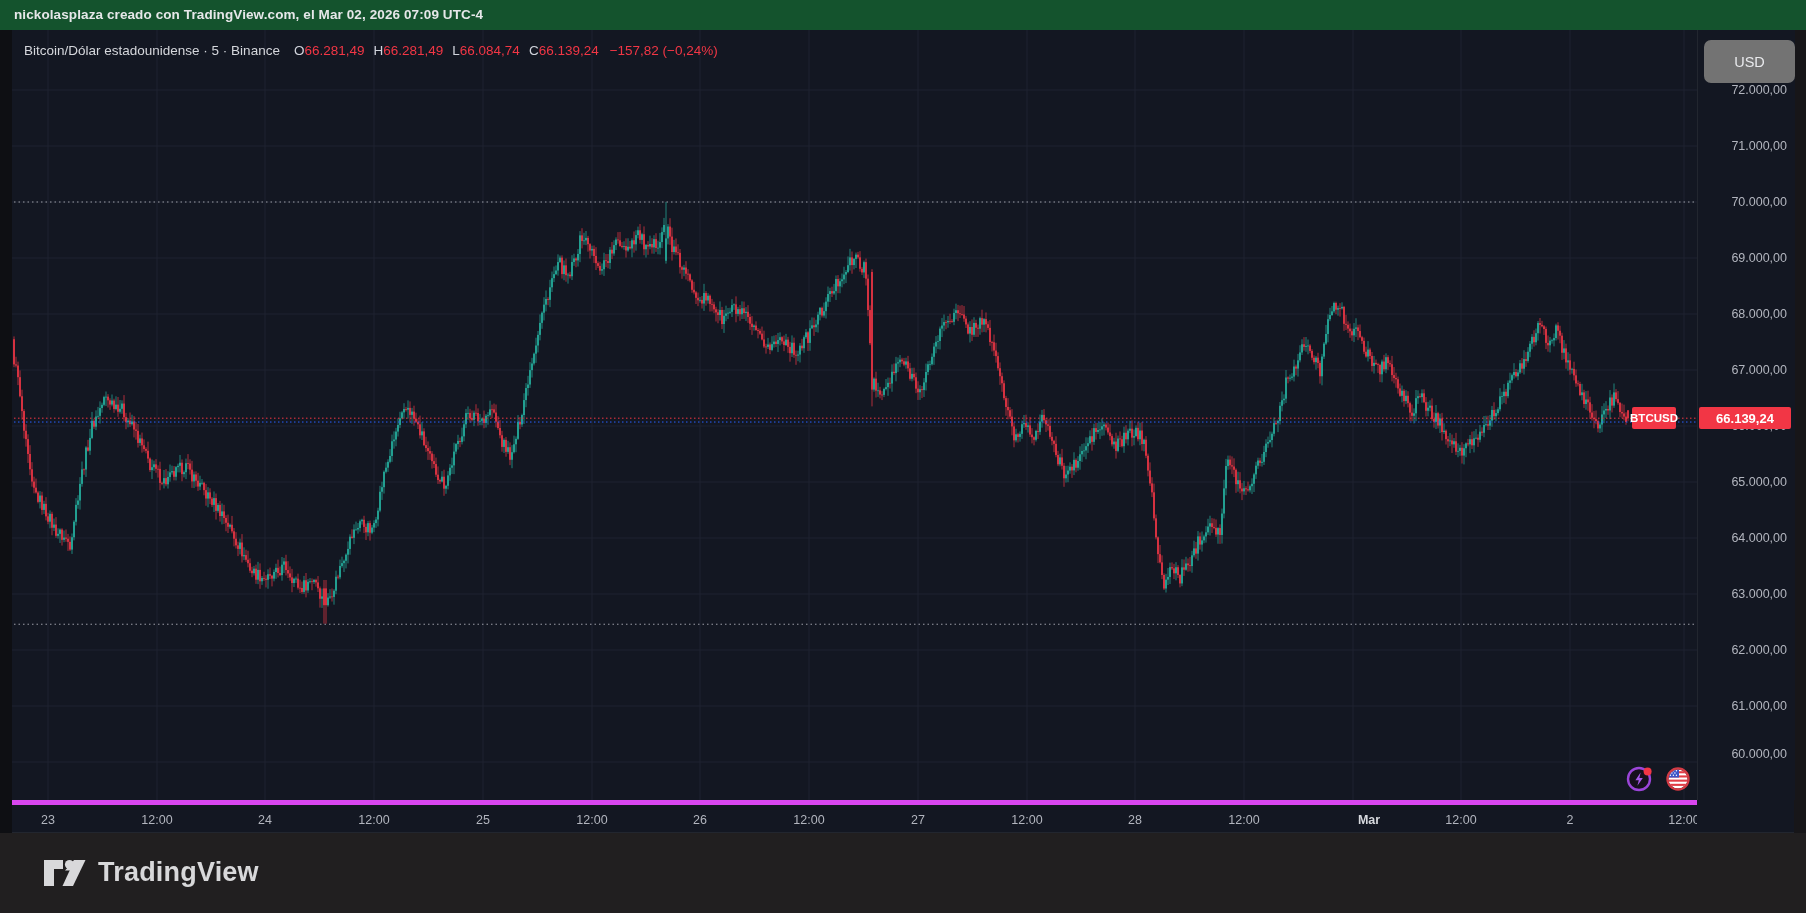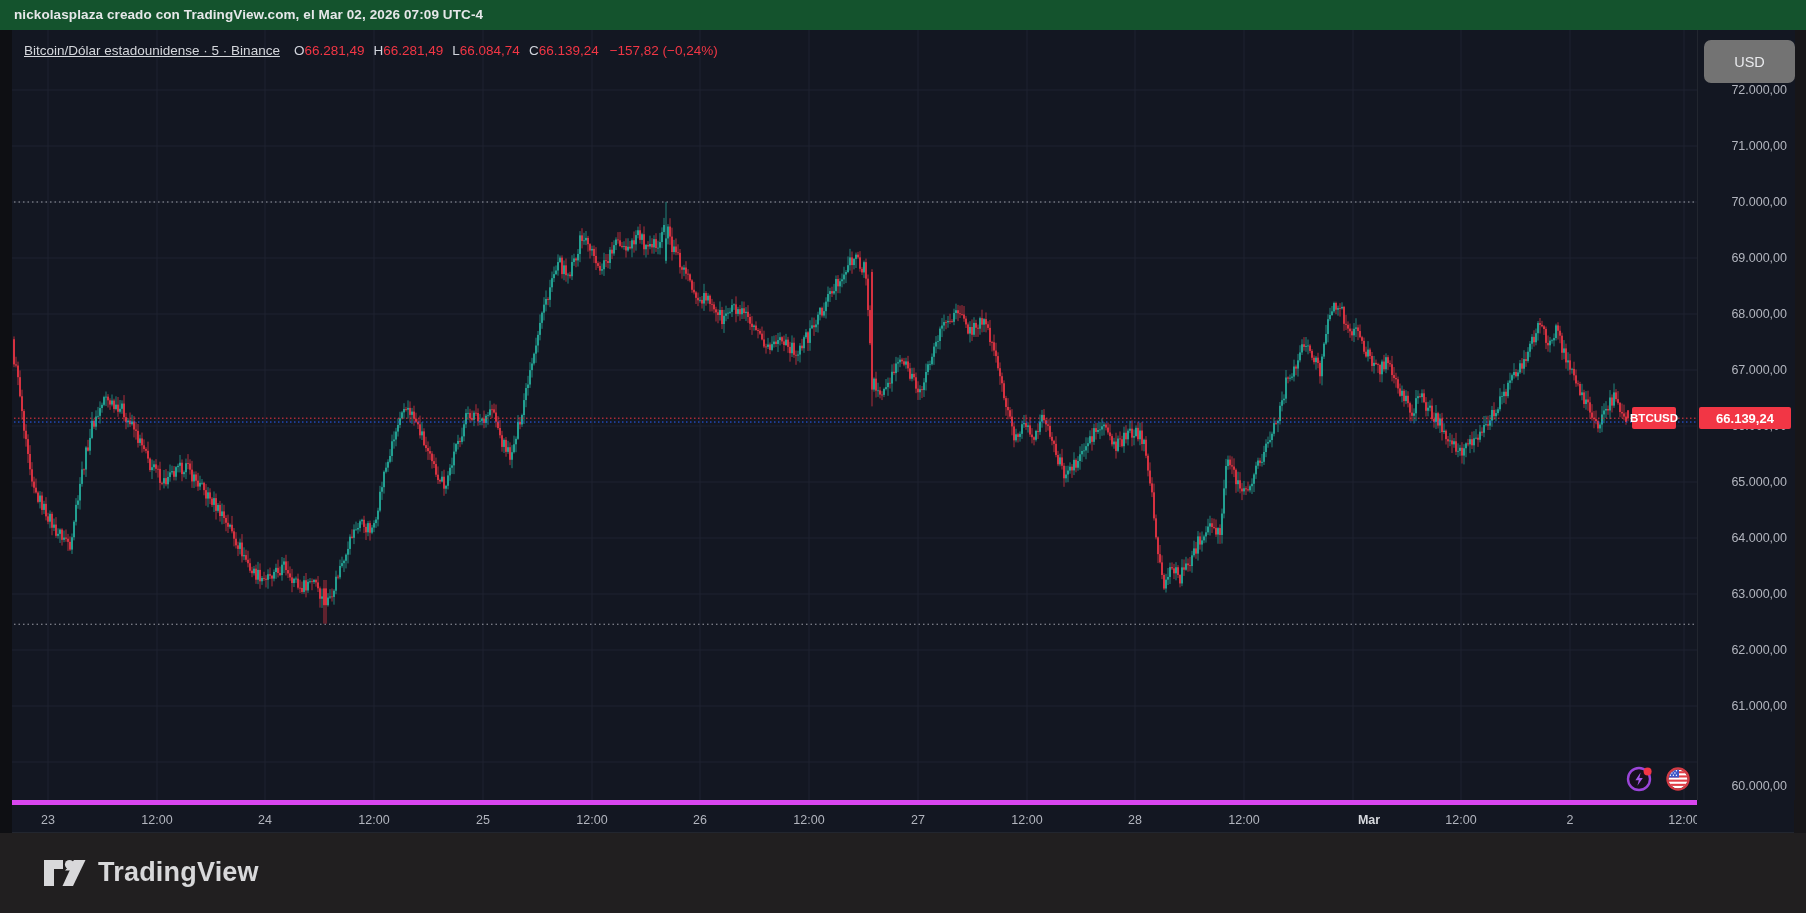--- a/index.html
+++ b/index.html
@@ -14,21 +14,21 @@
   .gutter-left{position:absolute;left:0;top:30px;width:12px;height:803px;background:#0e0f13;}
   .gutter-right{position:absolute;left:1794px;top:30px;width:12px;height:803px;background:#171619;}
 
   
   .widget{position:absolute;left:12px;top:30px;width:1782px;height:803px;background:#131722;}
   .plot{position:absolute;left:0;top:0;width:1685px;height:770px;overflow:hidden;}
   svg{display:block;}
 
   
   .legend{position:absolute;left:12px;top:10px;height:20px;display:flex;align-items:center;font-size:13.5px;white-space:nowrap;z-index:5;}
-  .legend .sym{color:#d5d7dc;margin-right:14px;text-decoration:underline;}
+  .legend .sym{color:#d5d7dc;margin-right:14px;}
   .legend .pair{margin-right:9px;}
   .legend .pair .k{color:#d1d4dc;}
   .legend .pair .v{color:#f23645;}
   .legend .chg{color:#f23645;margin-left:2px;}
 
   
   .price-axis{position:absolute;left:1685px;top:0;width:97px;height:770px;border-left:1px solid #22262f;background:#131722;}
   .price-tick{position:absolute;right:8px;transform:translateY(-50%);font-size:12.5px;color:#b2b5be;}
   .usd-btn{position:absolute;left:6px;top:10px;width:81px;height:33px;background:#737373;border:5px solid #737373;border-radius:7px;color:#e8e9ec;font-size:14.5px;display:flex;align-items:center;justify-content:center;}
   .cur-price{position:absolute;left:1px;width:92px;height:22px;background:#f23645;color:#fff;font-size:13px;font-weight:700;border-radius:2px;display:flex;align-items:center;justify-content:center;z-index:6;}
@@ -1727,21 +1727,21 @@
 
     <div class="legend">
       <span class="sym">Bitcoin/Dólar estadounidense · 5 · Binance</span>
       <span id="ohlc-row"><span class="pair"><span class="k">O</span><span class="v">66.281,49</span></span><span class="pair"><span class="k">H</span><span class="v">66.281,49</span></span><span class="pair"><span class="k">L</span><span class="v">66.084,74</span></span><span class="pair"><span class="k">C</span><span class="v">66.139,24</span></span></span>
       <span class="chg">−157,82 (−0,24%)</span>
     </div>
 
     <div class="sym-tag" id="sym-tag" style="left: 1620px; top: 377.203px;">BTCUSD</div>
 
     <div class="price-axis" id="price-axis">
-        <span class="price-tick" style="top: 756px;">60.000,00</span>
+        <span class="price-tick" style="top: 724px;">60.000,00</span>
         <span class="price-tick" style="top: 676px;">61.000,00</span>
         <span class="price-tick" style="top: 620px; text-align: right;">62.000,00</span>
         <span class="price-tick" style="top: 564px;">63.000,00</span>
         <span class="price-tick" style="top: 508px;">64.000,00</span>
         <span class="price-tick" style="top: 452px;">65.000,00</span>
         <span class="price-tick" style="top: 396px;">66.000,00</span>
         <span class="price-tick" style="top: 340px;">67.000,00</span>
         <span class="price-tick" style="top: 284px;">68.000,00</span>
         <span class="price-tick" style="top: 228px;">69.000,00</span>
         <span class="price-tick" style="top: 172px;">70.000,00</span>

